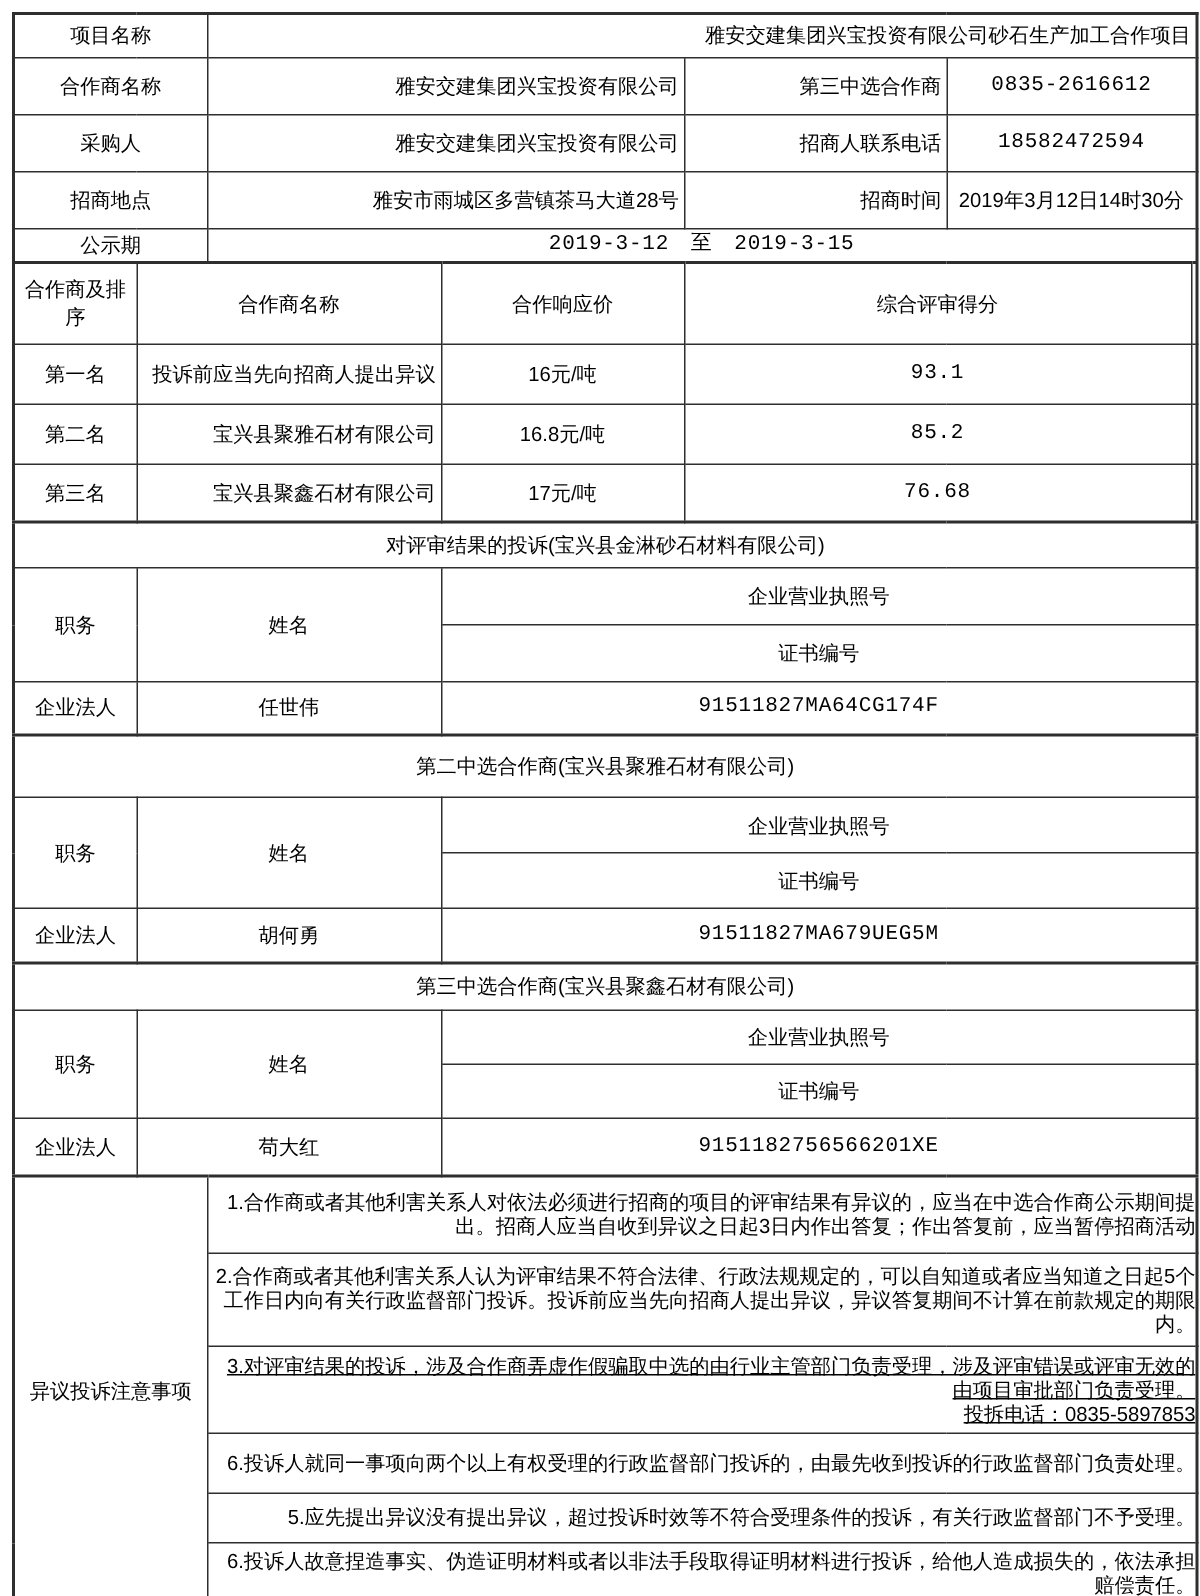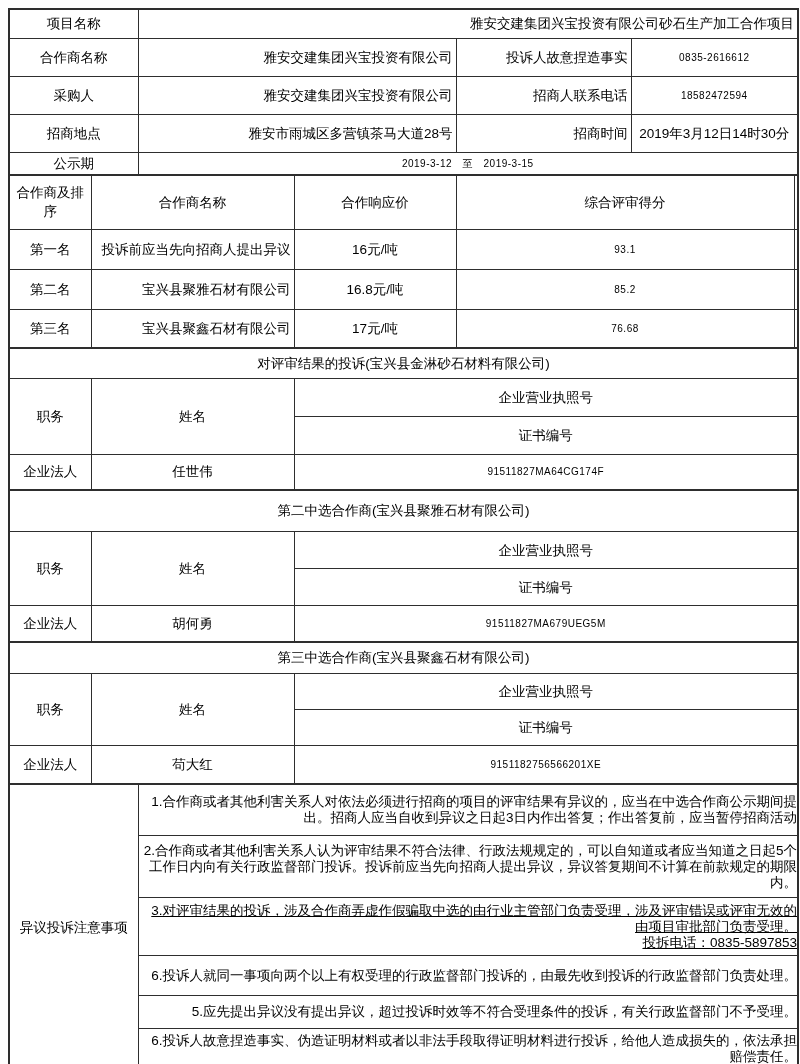--- a/index.html
+++ b/index.html
@@ -3,21 +3,21 @@
 <meta charset="utf-8">
 <style>
   html,body { margin:0; padding:0; background:#ffffff; }
   body { font-family:"Liberation Sans",sans-serif; color:#000; }
   .page { width:800px; height:1064px; box-sizing:border-box; padding:8px 3px 0 8px; background:#fff; }
   table { border-collapse:collapse; width:789px; table-layout:fixed; border:2px solid #2e2e2e; }
   td { border:1px solid #2e2e2e; font-size:13.5px; line-height:19px; padding:1px 3px; vertical-align:middle; overflow:hidden; word-break:break-all; }
   tr.sec > td { border-top:2px solid #2e2e2e; }
   .c { text-align:center; }
   .l { text-align:right; padding-left:6px; }
-  .num { font-family:Liberation Sans, sans-serif; font-size:10px; letter-spacing:0.5px; }
+  .num { font-family:Liberation Mono, monospace; font-size:14px; letter-spacing:0.5px; }
   .pre { white-space:pre-line;text-decoration:underline; }
   .notice-item { padding:2px 0; line-height:16px; }
 </style>
 </head>
 <body>
 
 <div class="page">
 <table>
   <colgroup>
     <col style="width:82px">
@@ -30,21 +30,21 @@
   </colgroup>
 
   <tbody>
         <tr style="height:29px">
     <td colspan="2" class="c">项目名称</td>
     <td colspan="5" class="l">雅安交建集团兴宝投资有限公司砂石生产加工合作项目</td>
   </tr>
   <tr style="height:38px">
     <td colspan="2" class="c">合作商名称</td>
     <td colspan="2" class="l">雅安交建集团兴宝投资有限公司</td>
-    <td class="l">投诉人故意捏造事实</td>
+    <td class="l">第三中选合作商</td>
     <td colspan="2" class="c num">0835-2616612</td>
   </tr>
   <tr style="height:38px">
     <td colspan="2" class="c">采购人</td>
     <td colspan="2" class="l">雅安交建集团兴宝投资有限公司</td>
     <td class="l">招商人联系电话</td>
     <td colspan="2" class="c num">18582472594</td>
   </tr>
   <tr style="height:38px">
     <td colspan="2" class="c">招商地点</td>

